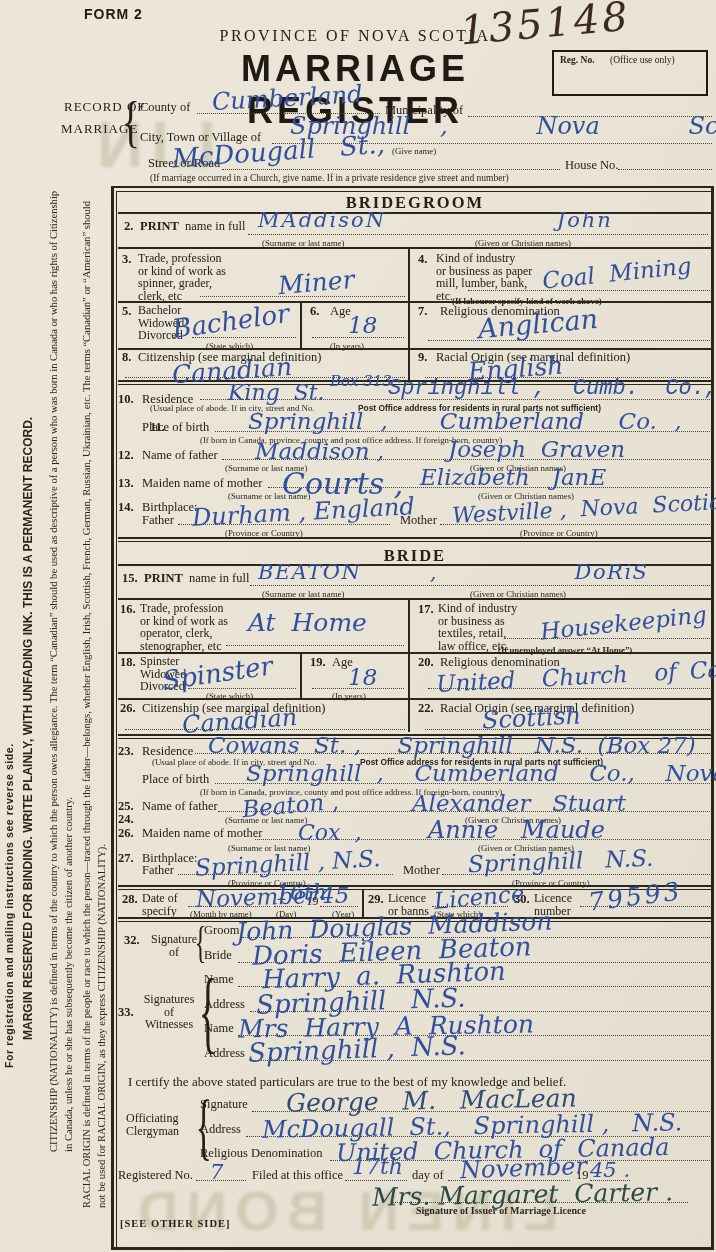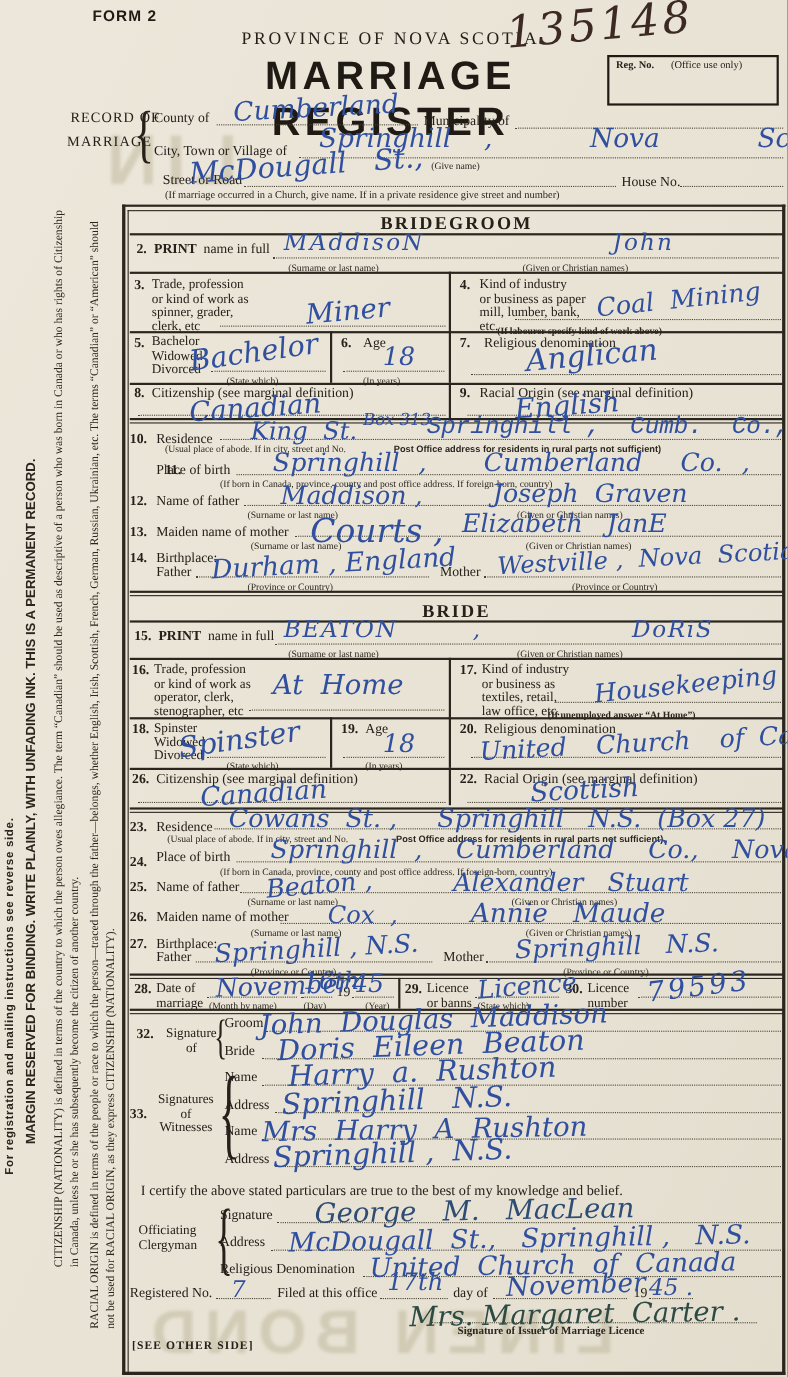--- a/index.html
+++ b/index.html
@@ -244,21 +244,21 @@
     <div class="ln" style="left:118px;top:734px;width:594px;height:2.2px;"></div>
     <div class="ln" style="left:118px;top:738px;width:594px;height:1px;"></div>
 
     <div class="lbl b" style="left:118px;top:744px;">23.</div>
     <div class="lbl" style="left:142px;top:744px;">Residence</div>
     <div class="dot" style="left:195px;top:753px;width:515px;"></div>
     <div class="hw" style="left:208px;top:732px;font-size:23px;">Cowans  St. ,     Springhill   N.S.  (Box 27)</div>
     <div class="sub" style="left:152px;top:757px;">(Usual place of abode.   If in city, street and No.</div>
     <div class="sub b" style="left:360px;top:757px;font-family:'Liberation Sans',sans-serif;font-size:8.4px;">Post Office address for residents in rural parts not sufficient)</div>
 
-    <div class="lbl b" style="left:118px;top:776px;font-family:Liberation Serif, serif;">24.</div>
+    <div class="lbl b" style="left:118px;top:812px;font-family:Liberation Serif, serif;">24.</div>
     <div class="lbl" style="left:142px;top:772px;">Place of birth</div>
     <div class="dot" style="left:215px;top:783px;width:495px;"></div>
     <div class="hw" style="left:246px;top:760px;font-size:23px;word-spacing:8px;">Springhill ,  Cumberland  Co.,  Nova Scotia</div>
     <div class="sub" style="left:200px;top:787px;">(If born in Canada, province, county and post office address.   If foreign-born, country)</div>
 
     <div class="lbl b" style="left:118px;top:799px;">25.</div>
     <div class="lbl" style="left:142px;top:799px;">Name of father</div>
     <div class="dot" style="left:218px;top:811px;width:492px;"></div>
     <div class="hw" style="left:242px;top:792px;font-size:23px;transform:rotate(-5deg);">Beaton ,</div>
     <div class="hw" style="left:412px;top:790px;font-size:23px;">Alexander   Stuart</div>
@@ -282,21 +282,21 @@
     <div class="lbl" style="left:403px;top:863px;">Mother</div>
     <div class="dot" style="left:442px;top:874px;width:268px;"></div>
     <div class="hw" style="left:468px;top:848px;font-size:23px;transform:rotate(-2deg);">Springhill   N.S.</div>
     <div class="sub" style="left:512px;top:878px;">(Province or Country)</div>
     <div class="ln" style="left:118px;top:885px;width:594px;height:2.2px;"></div>
     <div class="ln" style="left:118px;top:889px;width:594px;height:1px;"></div>
 
     <div class="ln" style="left:362px;top:889px;width:1.5px;height:28px;"></div>
     <div class="lbl b" style="left:122px;top:892px;">28.</div>
     <div class="lbl pre" style="left:142px;top:892px;">Date of
-marriage</div>
+specify</div>
     <div class="dot" style="left:188px;top:906px;width:82px;"></div>
     <div class="hw" style="left:196px;top:884px;font-size:23px;transform:rotate(-2deg);">November</div>
     <div class="sub" style="left:190px;top:909px;">(Month by name)</div>
     <div class="dot" style="left:274px;top:906px;width:28px;"></div>
     <div class="hw" style="left:276px;top:880px;font-size:22px;">16th</div>
     <div class="sub" style="left:276px;top:909px;">(Day)</div>
     <div class="lbl" style="left:306px;top:894px;">19</div>
     <div class="hw" style="left:320px;top:882px;font-size:23px;">45</div>
     <div class="dot" style="left:320px;top:906px;width:38px;"></div>
     <div class="sub" style="left:332px;top:909px;">(Year)</div>

